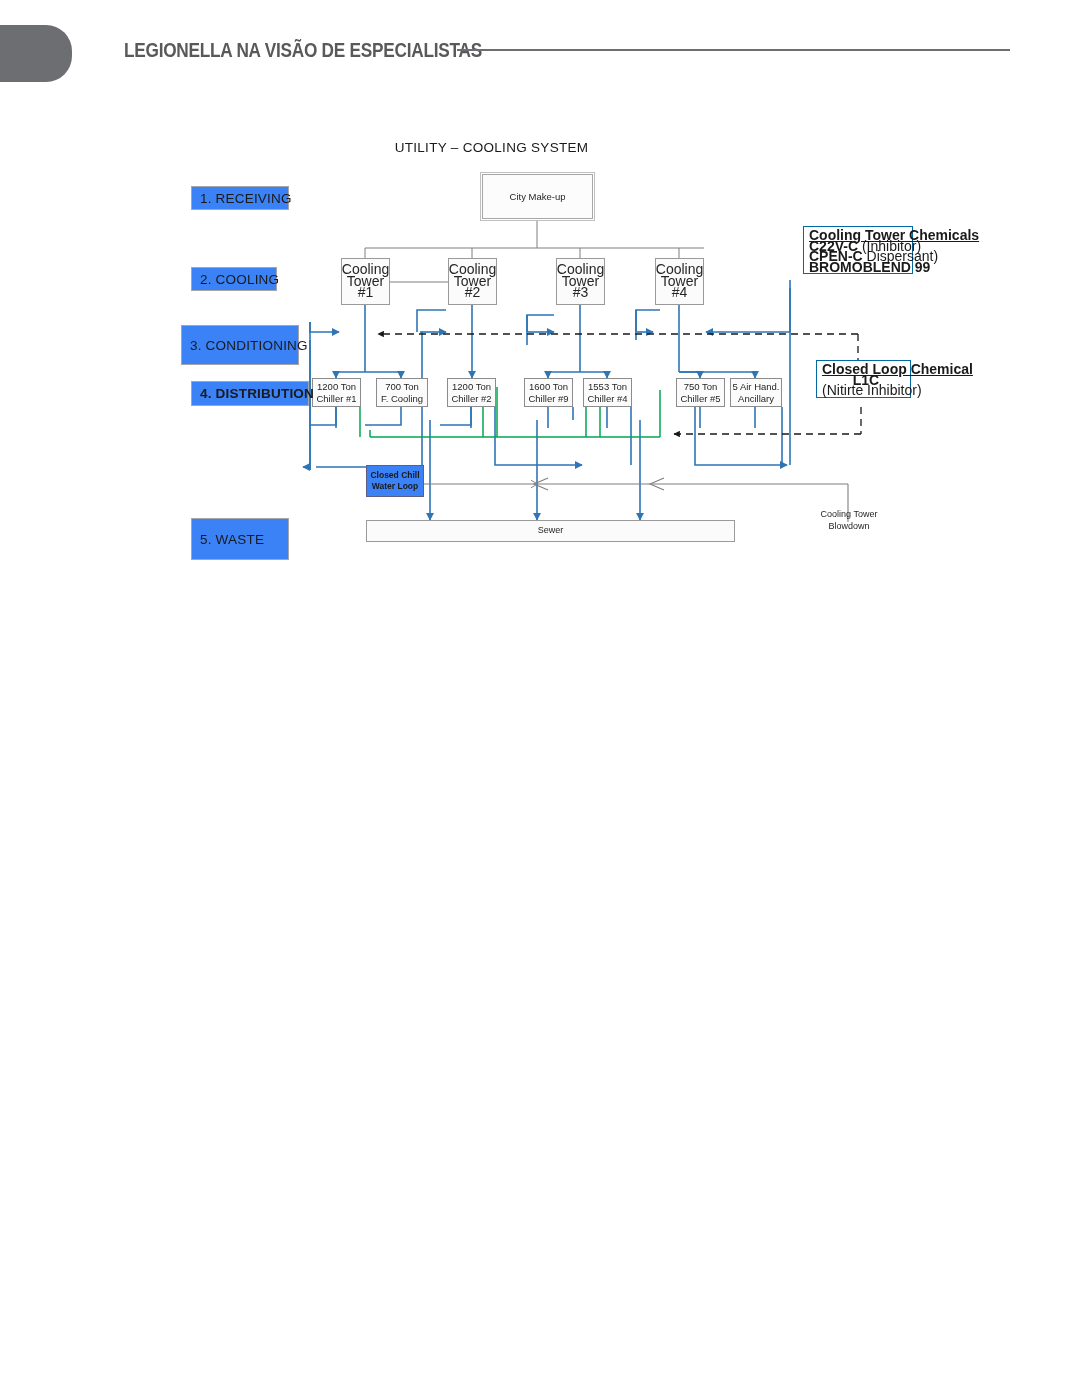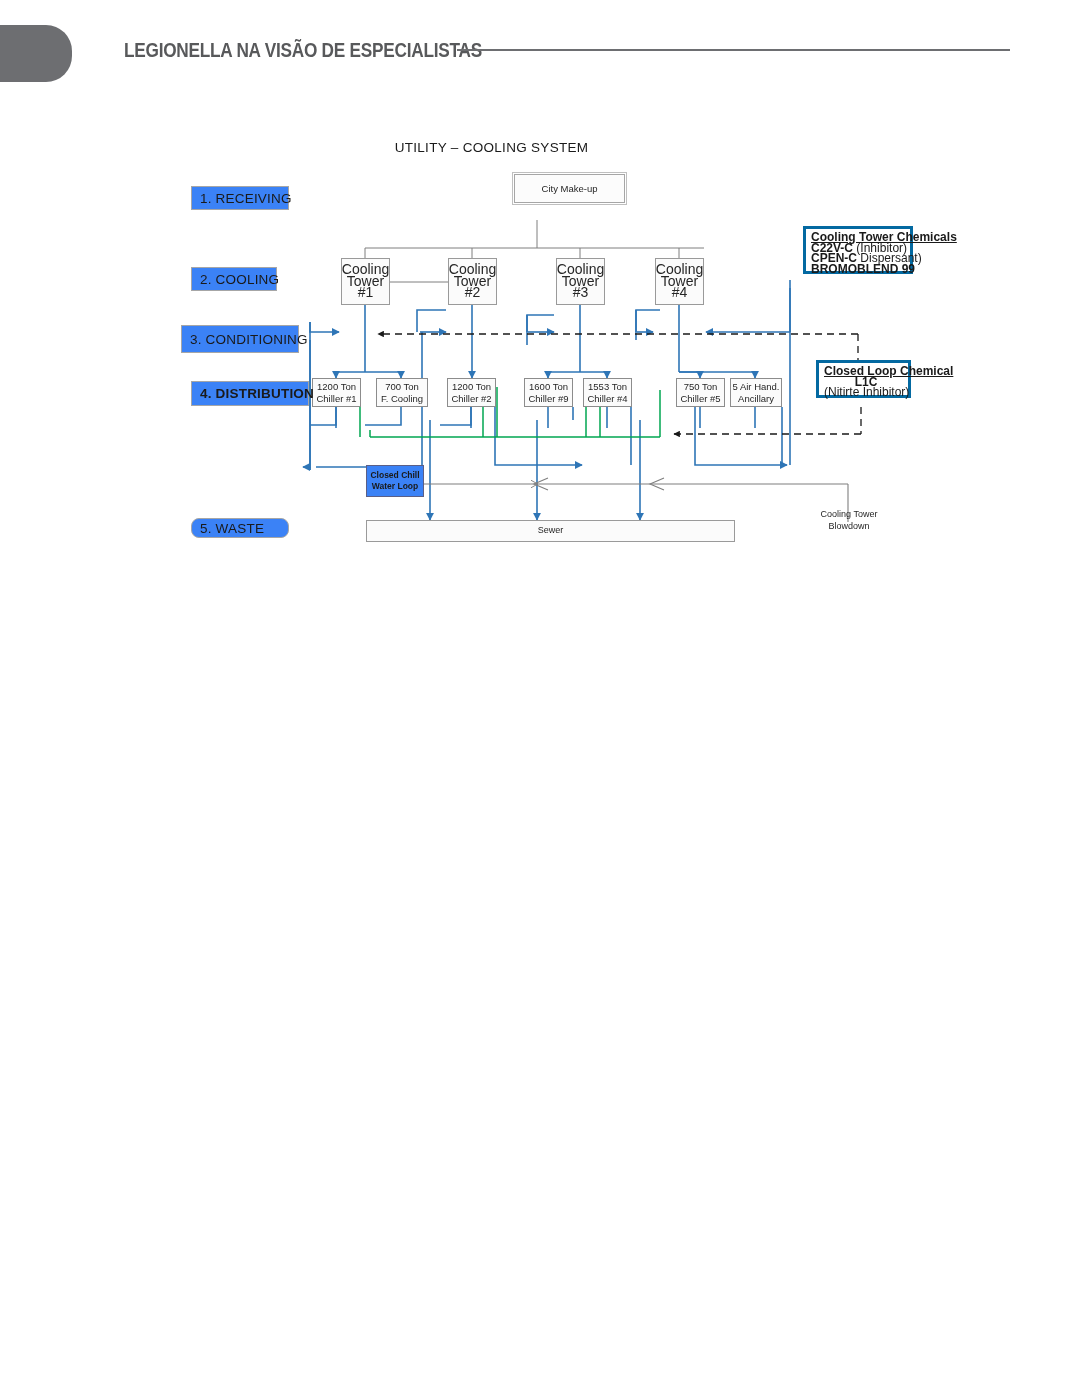--- a/index.html
+++ b/index.html
@@ -90,23 +90,23 @@
     font-size: 13.5px;
     color: #1a1a1a;
     letter-spacing: 0.2px;
     white-space: nowrap;
     z-index: 5;
   }
 
   .chem-box {
     position: absolute;
     background: #ffffff;
-    border: 3px solid #0369a1;
+    border: 1px solid #0369a1;
     padding: 3px 0 3px 5px;
-    font-size: 12px;
+    font-size: 14px;
     line-height: 10.5px;
     color: #1a1a1a;
     z-index: 5;
   }
   .chem-box .chem-title {
     font-weight: bold;
     text-decoration: underline;
     display: block;
     white-space: nowrap;
   }
@@ -287,27 +287,27 @@
     <g stroke="#7f7f7f" stroke-width="1.1" fill="none">
       <path d="M548,380 L534,374 L548,368"></path>
       <path d="M664,380 L650,374 L664,368"></path>
     </g>
   </svg>
 
   <div class="stage-label" style="left:191px; top:76px; width:98px; height:24px;">1. RECEIVING</div>
 
   <div class="stage-label" style="left:191px; top:157px; width:86px; height:24px;">2. COOLING</div>
 
-  <div class="stage-label" style="left:181px; top:215px; width:118px; height:28px;">3. CONDITIONING</div>
+  <div class="stage-label" style="left:181px; top:215px; width:118px; height:40px;">3. CONDITIONING</div>
 
   <div class="stage-label" style="left:191px; top:271px; width:118px; height:25px;font-weight:bold;">4.  DISTRIBUTION</div>
 
-  <div class="stage-label" style="left:191px; top:408px; width:98px; height:20px;border-radius:8px;">5.  WASTE</div>
-
-  <div class="node source" style="left:482px; top:64px; width:111px; height:29px;margin-left:32px;">
+  <div class="stage-label" style="left:191px; top:408px; width:98px; height:42px;">5.  WASTE</div>
+
+  <div class="node source" style="left:482px; top:64px; width:111px; height:45px;">
     <span>City Make-up</span>
   </div>
 
   <div class="node tower" style="left:341px; top:148px; width:49px; height:47px;">
     <div>
       <span>Cooling</span><br>
       <span>Tower #1</span>
     </div>
   </div>
   <div class="node tower" style="left:448px; top:148px; width:49px; height:47px;">

